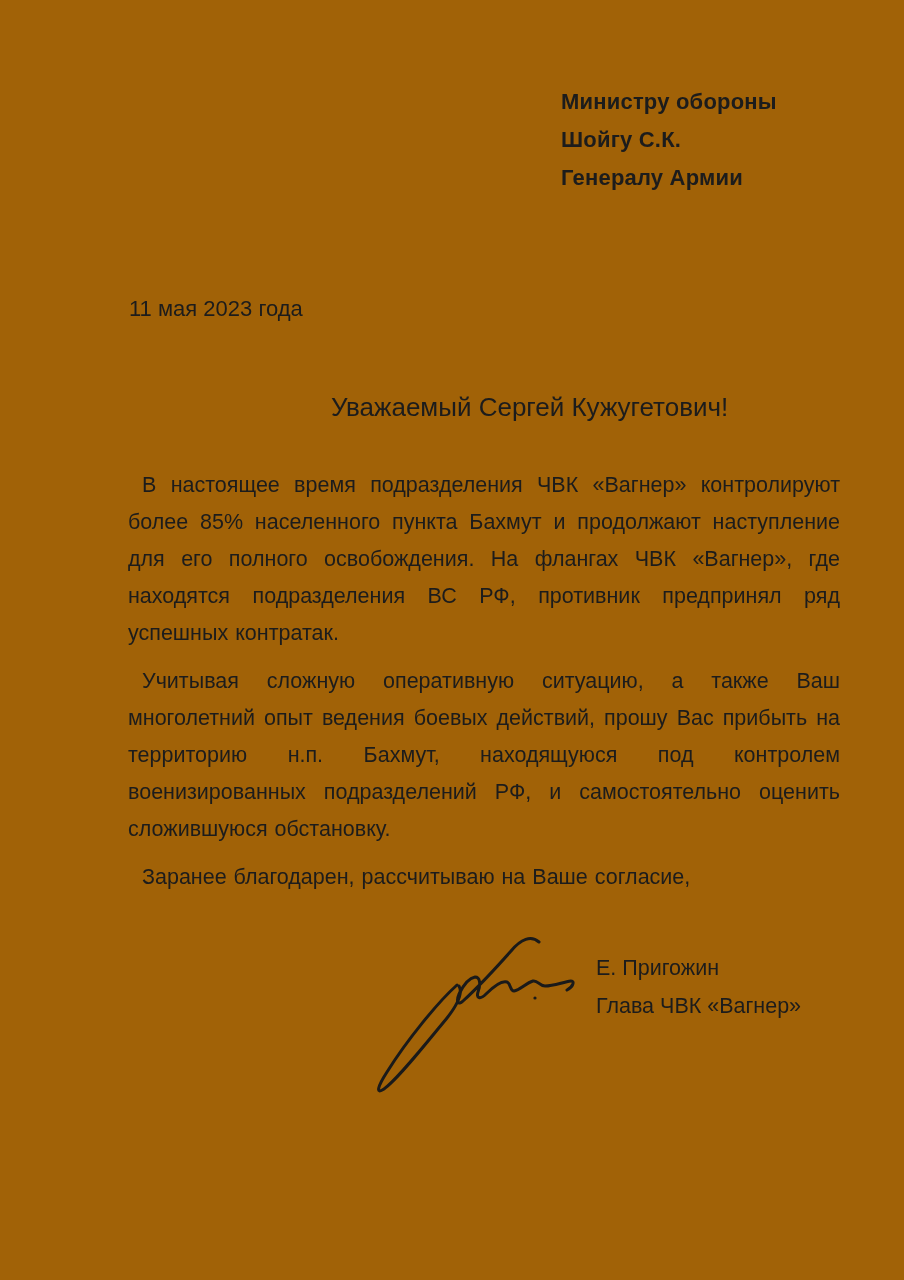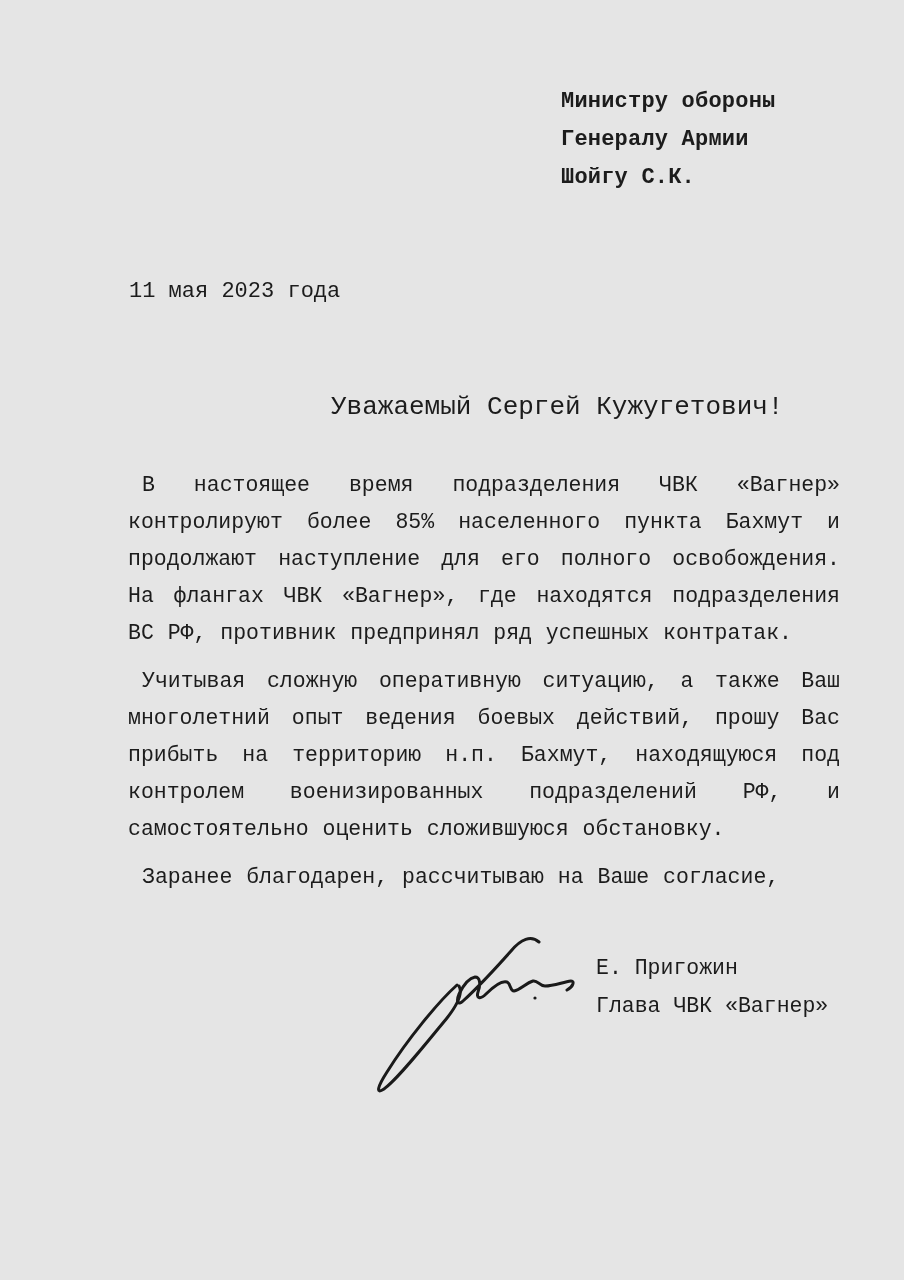--- a/index.html
+++ b/index.html
@@ -1,39 +1,39 @@
 <!DOCTYPE html>
 <html><head>
 <meta charset="utf-8">
 <style>
   * { margin: 0; padding: 0; box-sizing: border-box; }
   html, body { background: #ffffff; }
   .page {
     position: relative;
     width: 904px;
     height: 1280px;
-    background: #e5e5e5;
-    font-family: Liberation Mono, monospace;
+    background: #a16207;
+    font-family: Liberation Sans, sans-serif;
     color: #1c1c1c;
     overflow: hidden;
   }
   .recipient {
     position: absolute;
     left: 561px;
     top: 83px;
     font-size: 22px;
     font-weight: bold;
     line-height: 38px;
     letter-spacing: 0.2px;
     white-space: nowrap;
   }
   .date {
     position: absolute;
     left: 129px;
-    top: 279px;
+    top: 296px;
     font-size: 22px;
     line-height: 26px;
   }
   .salutation {
     position: absolute;
     left: 331px;
     top: 394px;
     font-size: 26px;
     line-height: 26px;
   }
@@ -71,22 +71,22 @@
     white-space: nowrap;
   }
 </style>
 </head>
 <body>
 
 <div class="page">
 
   <div class="recipient">
     <div>Министру обороны</div>
+    <div>Шойгу С.К.</div>
     <div>Генералу Армии</div>
-    <div>Шойгу С.К.</div>
   </div>
 
   <div class="date">11 мая 2023 года</div>
 
   <div class="salutation">Уважаемый Сергей Кужугетович!</div>
 
   <div class="body-text">
     <p>В настоящее время подразделения ЧВК «Вагнер» контролируют более 85% населенного пункта Бахмут и продолжают наступление для его полного освобождения. На флангах ЧВК «Вагнер», где находятся подразделения ВС РФ, противник предпринял ряд успешных контратак.</p>
     <p>Учитывая сложную оперативную ситуацию, а также Ваш многолетний опыт ведения боевых действий, прошу Вас прибыть на территорию н.п. Бахмут, находящуюся под контролем военизированных подразделений РФ, и самостоятельно оценить сложившуюся обстановку.</p>
     <p class="no-justify">Заранее благодарен, рассчитываю на Ваше согласие,</p>

